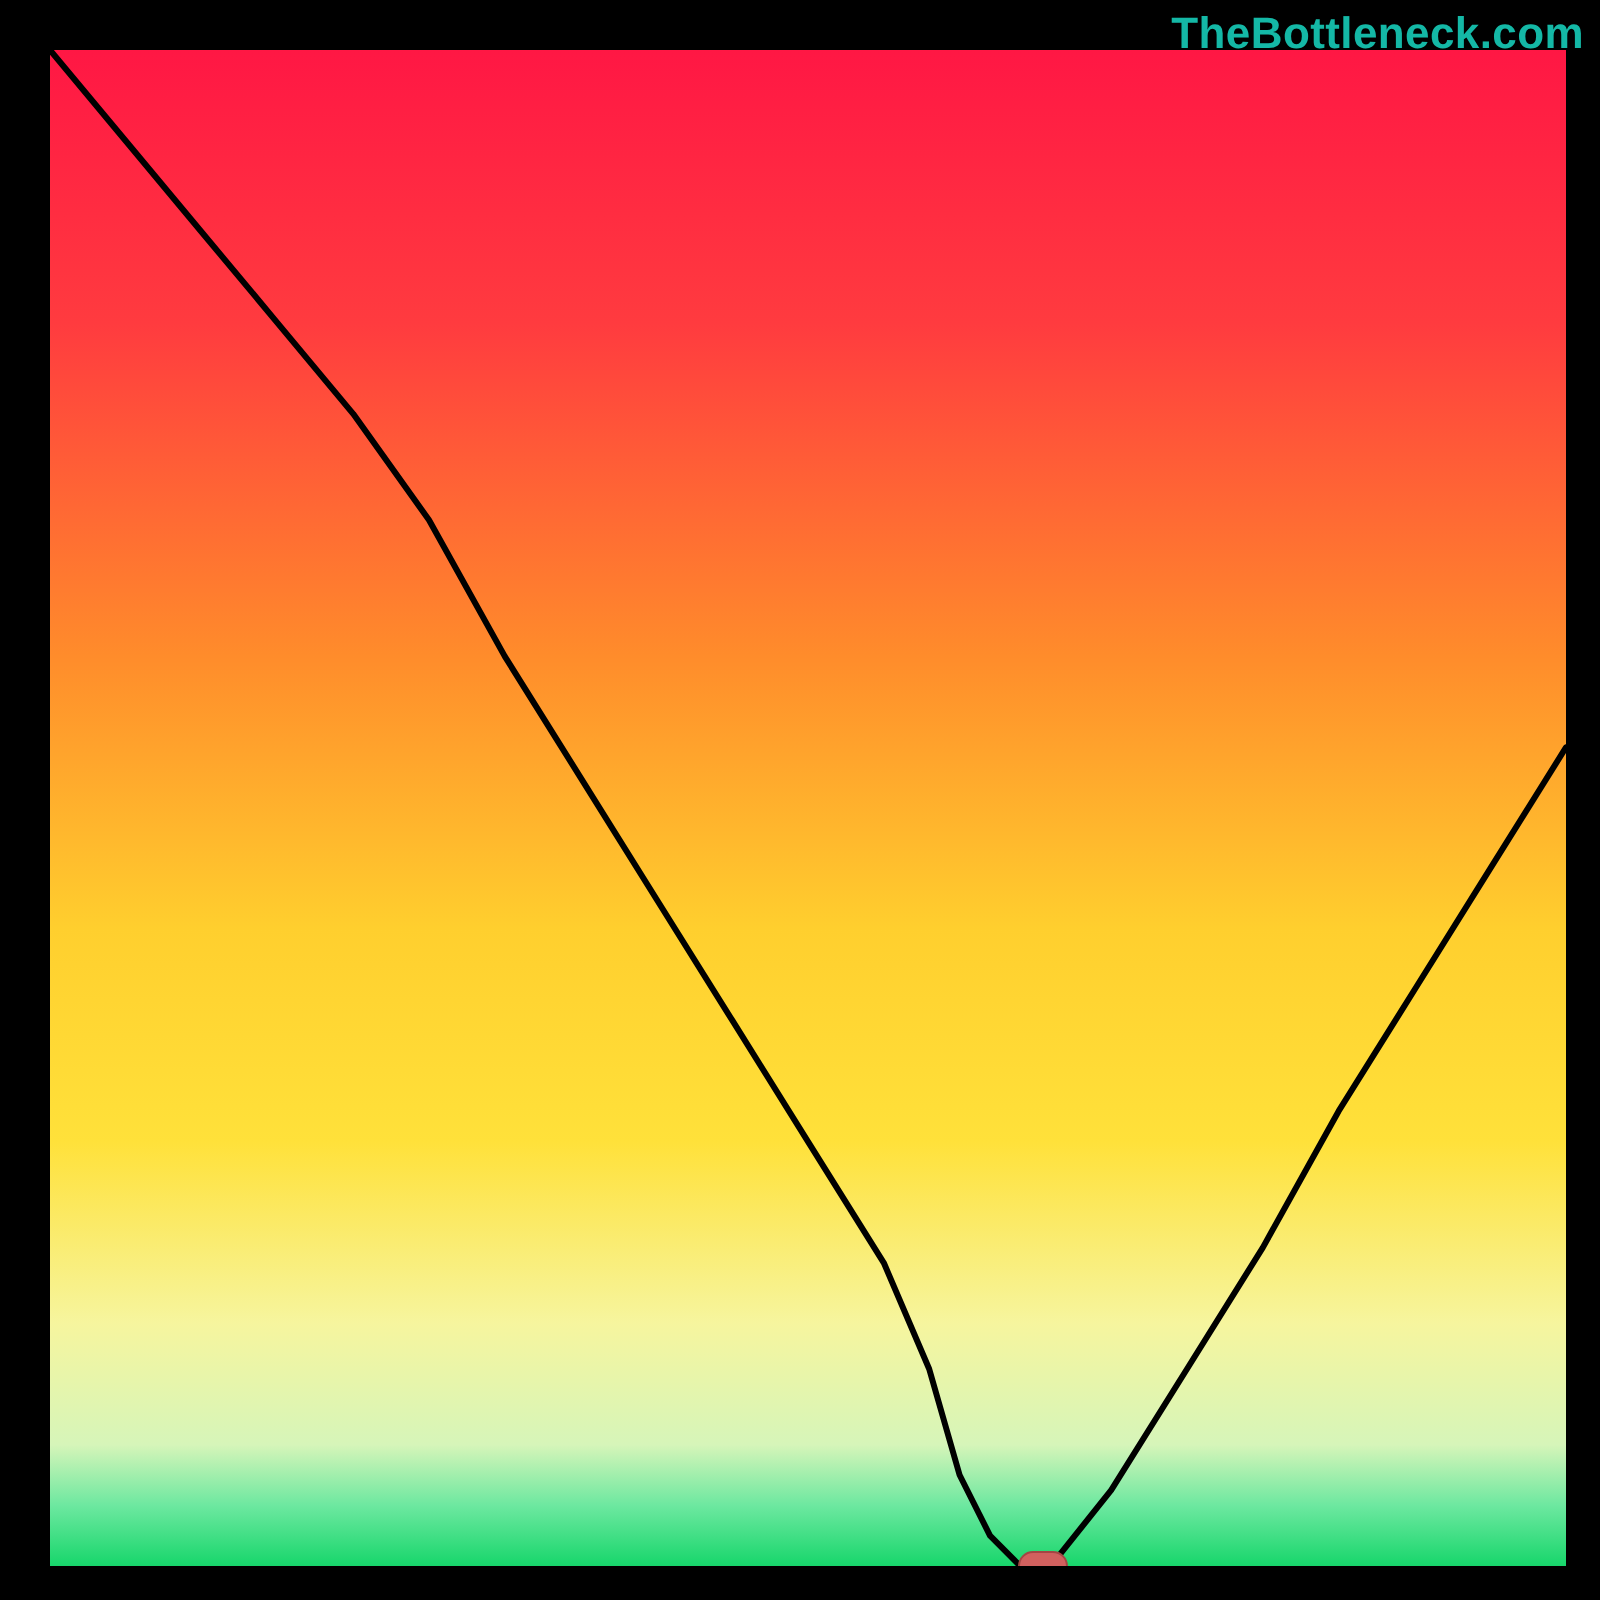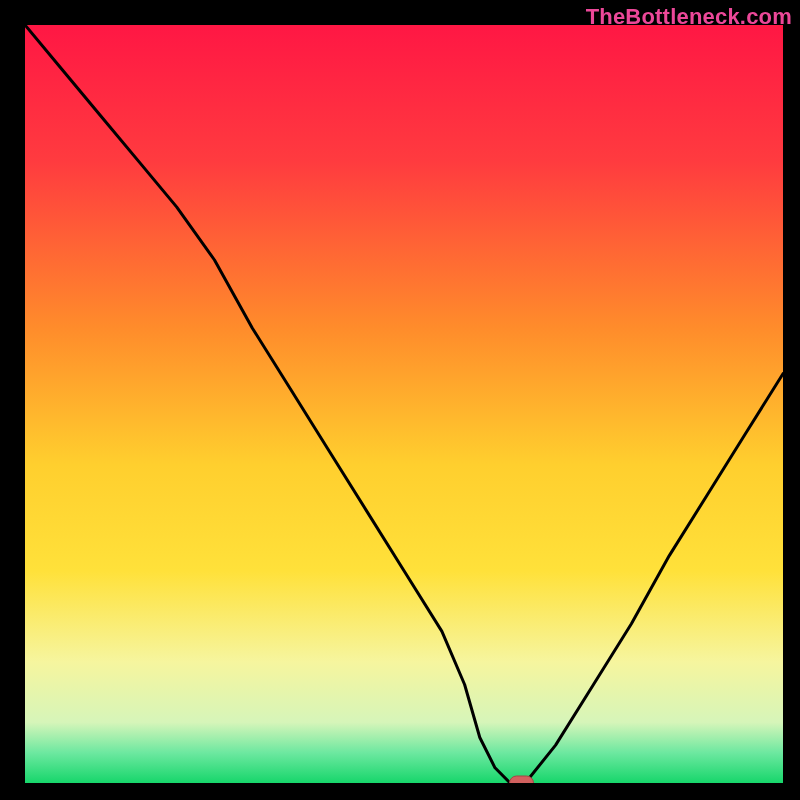--- a/index.html
+++ b/index.html
@@ -16,21 +16,21 @@
     height: 800px;
     background: #000000;
   }
   .watermark {
     position: absolute;
     top: 4px;
     right: 8px;
     font-family: Arial, Helvetica, sans-serif;
     font-size: 22px;
     font-weight: 600;
-    color: #ec4899;
+    color: #14b8a6;
     letter-spacing: 0.2px;
     z-index: 10;
   }
   svg.plot {
     position: absolute;
     left: 25px;
     top: 25px;
     width: 758px;
     height: 758px;
   }

